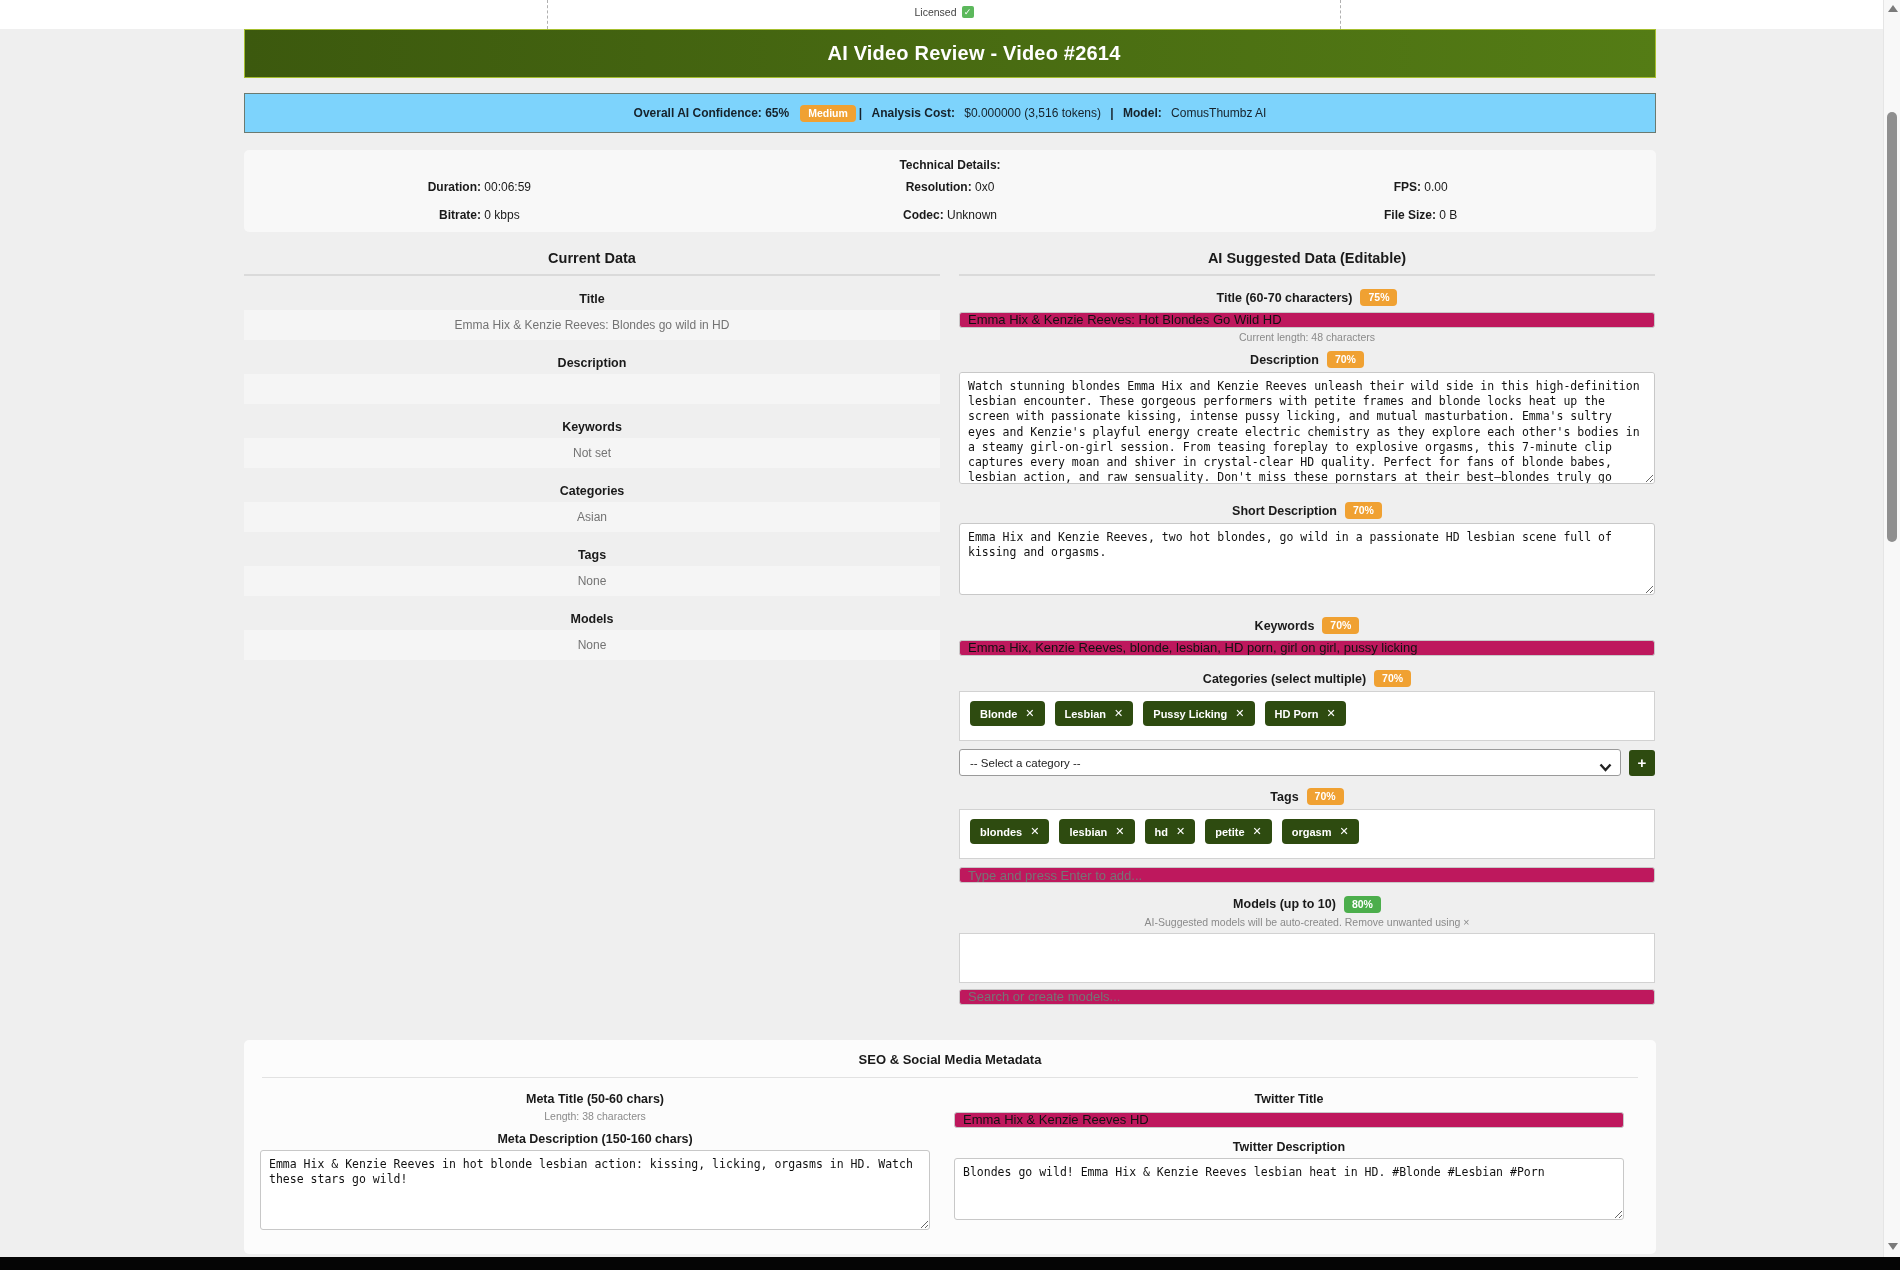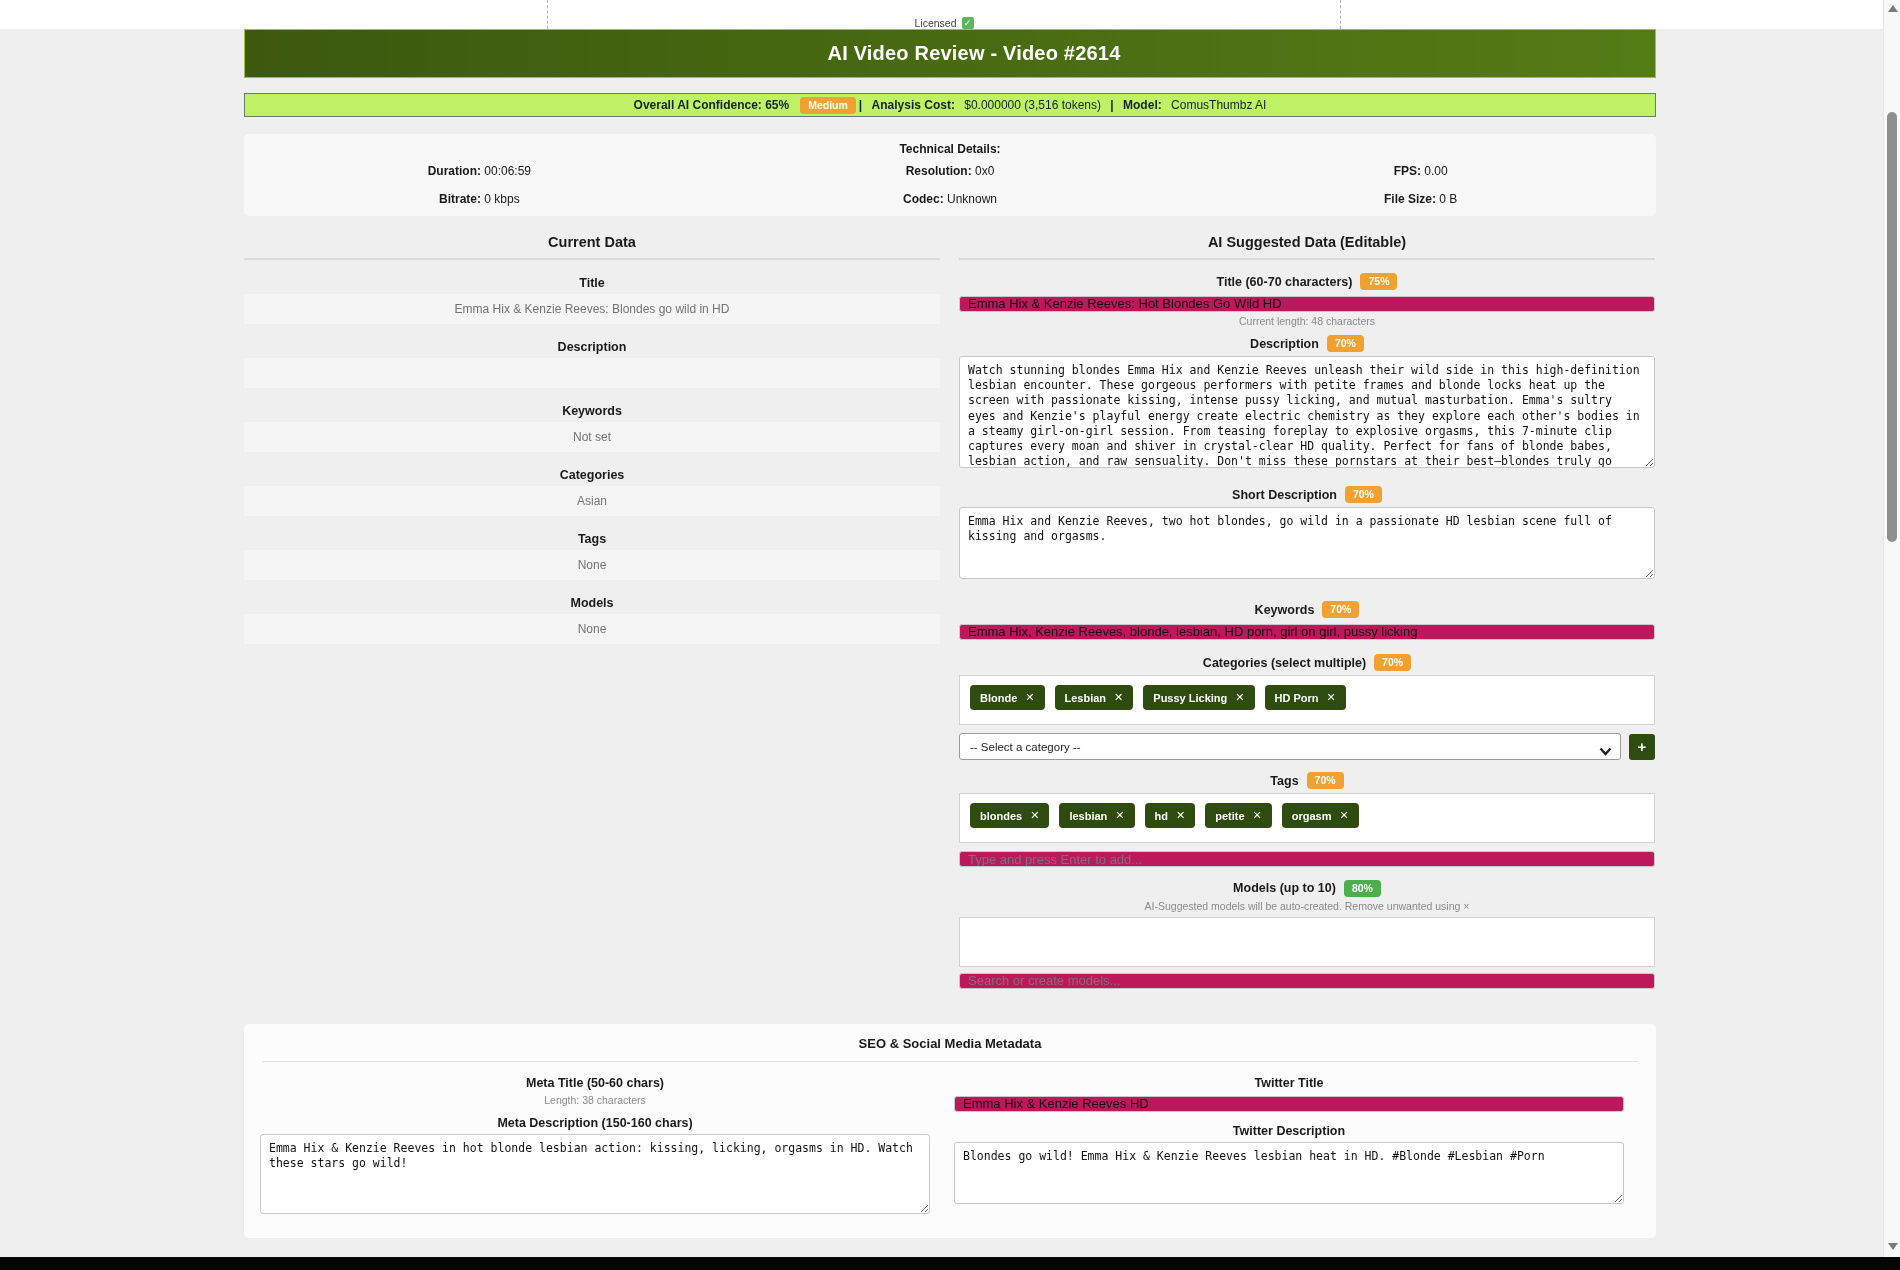--- a/index.html
+++ b/index.html
@@ -6,36 +6,36 @@
   html,body { width:1900px; height:1270px; }
   body {
     font-family:"Liberation Sans","DejaVu Sans",sans-serif;
     background:#efefef; color:#1a1a1a; overflow:hidden; position:relative;
   }
   
   .top-band { position:absolute; left:0; top:0; width:1900px; height:29px; background:#ffffff; }
   .licensed-box {
     position:absolute; left:547px; top:0; width:794px; height:29px;
     border-left:1px dashed #b0b0b0; border-right:1px dashed #b0b0b0;
-    display:flex; align-items:flex-end; justify-content:center; padding-top:6px;
+    display:flex; align-items:flex-start; justify-content:center; padding-top:6px;
     font-size:10.5px; color:#444; gap:5px;
   }
   .check-ic {
     display:inline-flex; width:12px; height:12px; background:#5cb85c; border-radius:2px;
     color:#fff; font-size:9px; align-items:center; justify-content:center; font-weight:bold;
   }
   
   .wrap { position:absolute; left:244px; top:29px; width:1412px; }
   .header-bar {
     height:49px; background:linear-gradient(to right,#3c590e,#547c15);
     border:1px solid #a6bf2f; display:flex; align-items:center; justify-content:center;padding-left:48px;
   }
   .header-bar h1 { color:#fff; font-size:20px; font-weight:bold; letter-spacing:.2px; }
   .conf-bar {
-    margin-top:15px; height:24px; background:#bef264; border:1px solid #6b7a70;
+    margin-top:15px; height:40px; background:#7dd3fc; border:1px solid #6b7a70;
     display:flex; align-items:center; justify-content:center; font-size:12px; color:#16222b;
   }
   .conf-bar .seg { margin:0 3px; white-space:pre; }
   .b { font-weight:bold; }
   .badge {
     display:inline-block; margin-left:8px; padding:2px 8px 3px; border-radius:4px;
     font-size:10.5px; font-weight:bold; color:#fff; vertical-align:1px;
   }
   .badge.orange { background:#f0a132; }
   .badge.green  { background:#4cae4c; }

